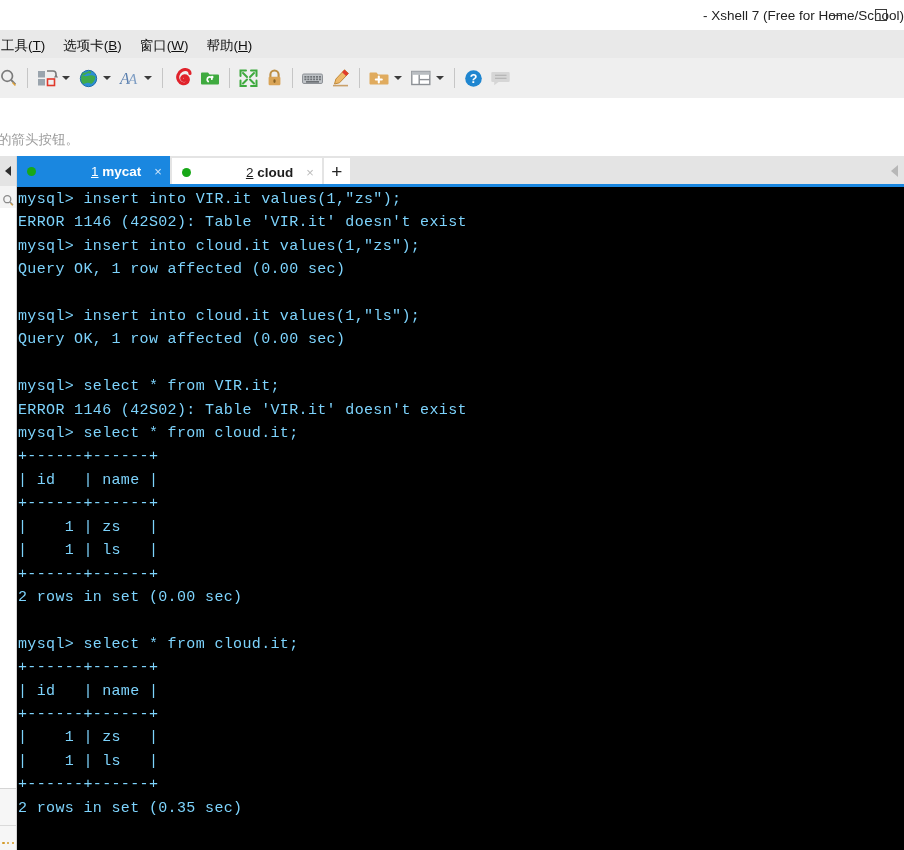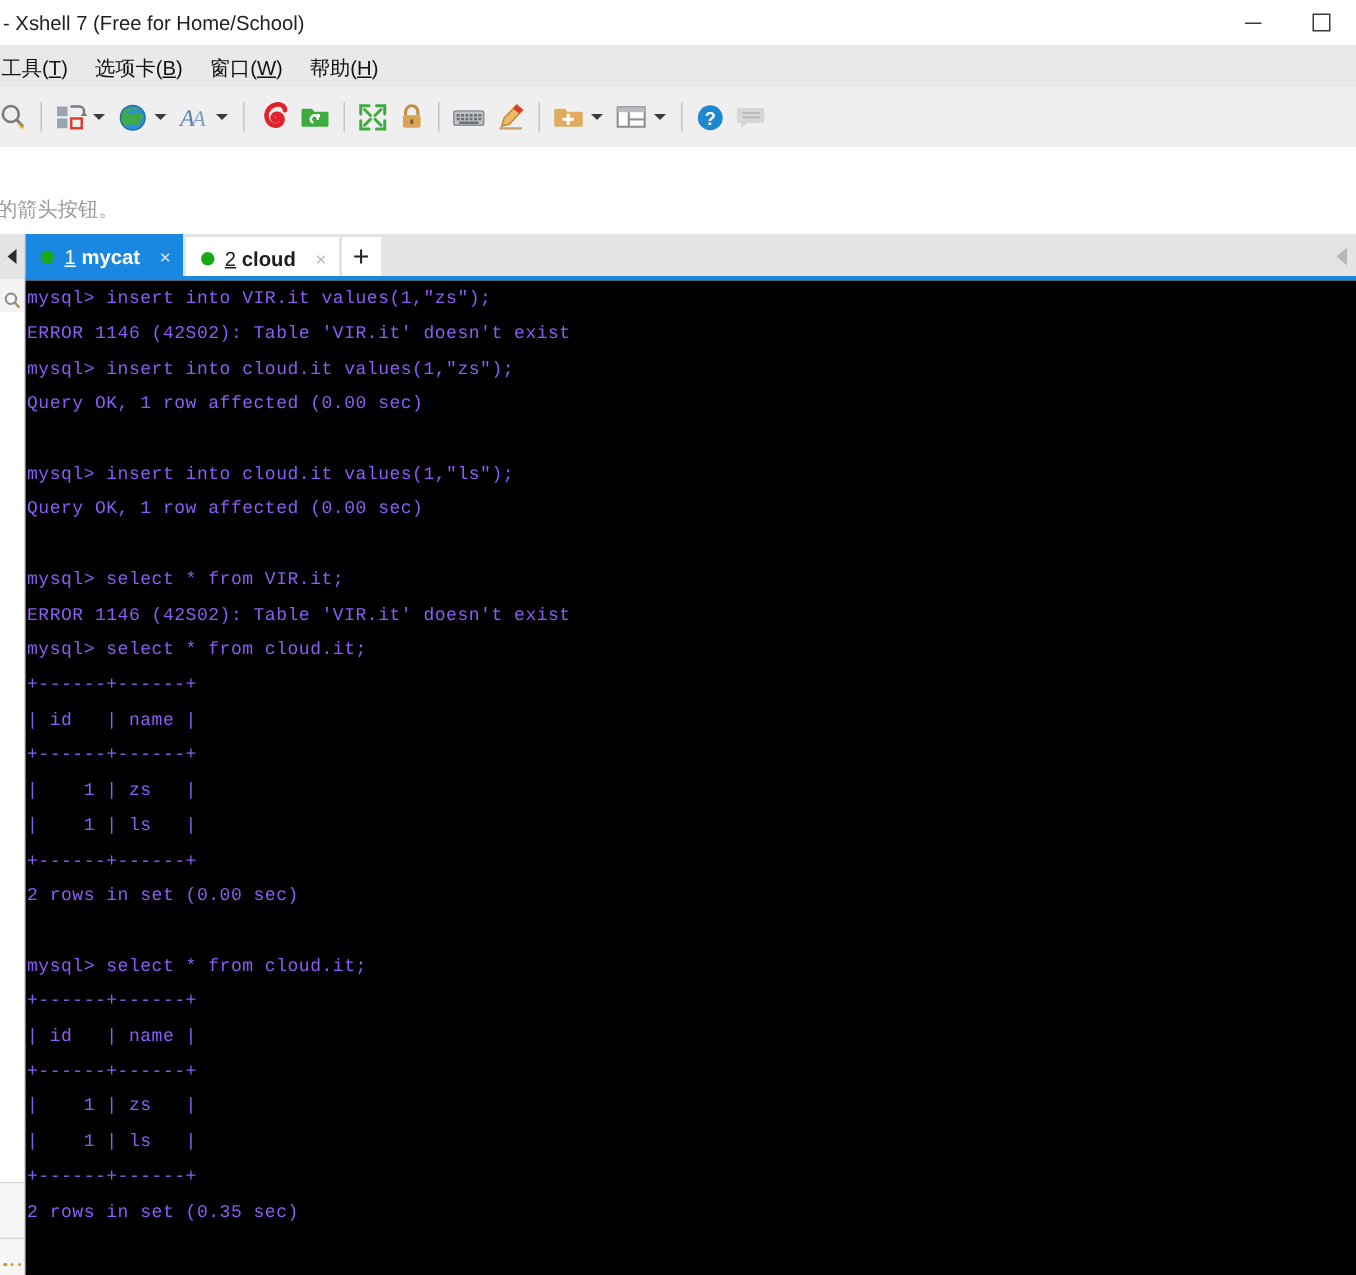--- a/index.html
+++ b/index.html
@@ -16,20 +16,21 @@
   }
 
   
   .titlebar {
     position: absolute;
     left: 0; top: 0;
     width: 904px; height: 30px;
     background: #ffffff;
     display: flex;
     align-items: center;
+    justify-content: flex-end;
   }
   .title-text {
     font-size: 13.5px;
     color: #222222;
     margin-left: 0px;
     padding-left: 2px;
     white-space: nowrap;
   }
   .win-controls {
     position: absolute;
@@ -210,21 +211,21 @@
     height: 28px;
     margin-bottom: 0px;
   }
   .tab-dot {
     width: 9px; height: 9px;
     border-radius: 50%;
     background: #18a818;
     margin-right: 7px;
     flex: 0 0 auto;
   }
-  .tab-label { white-space: nowrap; font-weight: bold; }
+  .tab-label { white-space: nowrap; font-weight: bold; margin-left: 48px; }
   .tab-label u { text-decoration: underline; font-weight: normal; }
   .tab-close {
     margin-left: 13px;
     font-size: 13px;
     line-height: 1;
   }
   .tab.active .tab-close { color: #cfe6fa; }
   .tab.inactive .tab-close { color: #bbbbbb; }
   .tab-add {
     width: 26px; height: 28px;
@@ -262,23 +263,23 @@
     left: 17px; top: 187px;
     width: 887px; height: 663px;
     background: #000000;
     overflow: hidden;
   }
   .term-text {
     position: absolute;
     left: 1px; top: 1px;
     margin: 0;
     font-family: "Liberation Mono", "DejaVu Sans Mono", monospace;
-    font-size: 12px;
+    font-size: 15px;
     line-height: 23.4px;
-    color: #8b5cf6;
+    color: #7dd3fc;
     white-space: pre;
     letter-spacing: 0.35px;
   }
 </style>
 </head>
 <body>
 
 <div class="titlebar">
   <span class="title-text">- Xshell 7 (Free for Home/School)</span>
   <div class="win-controls">

